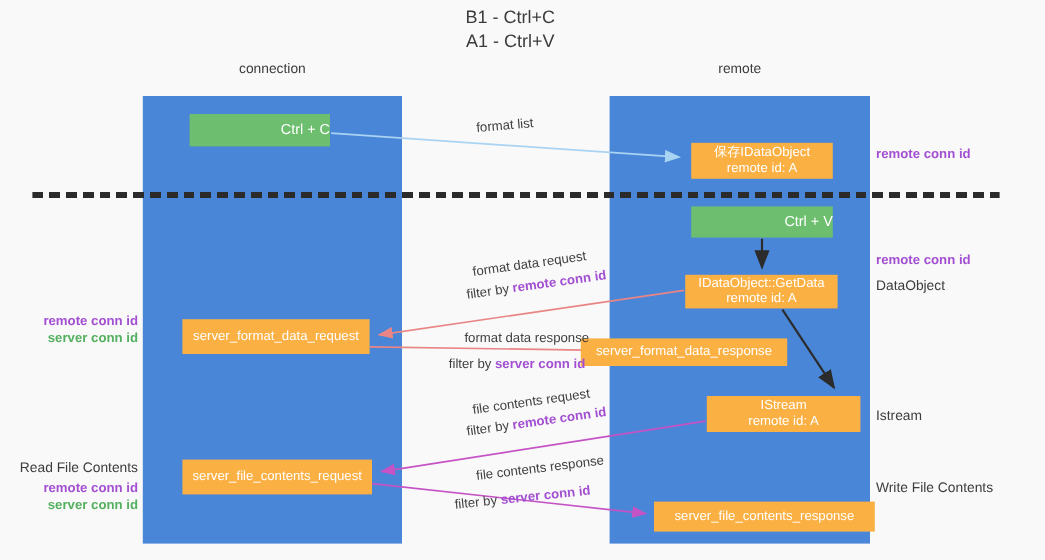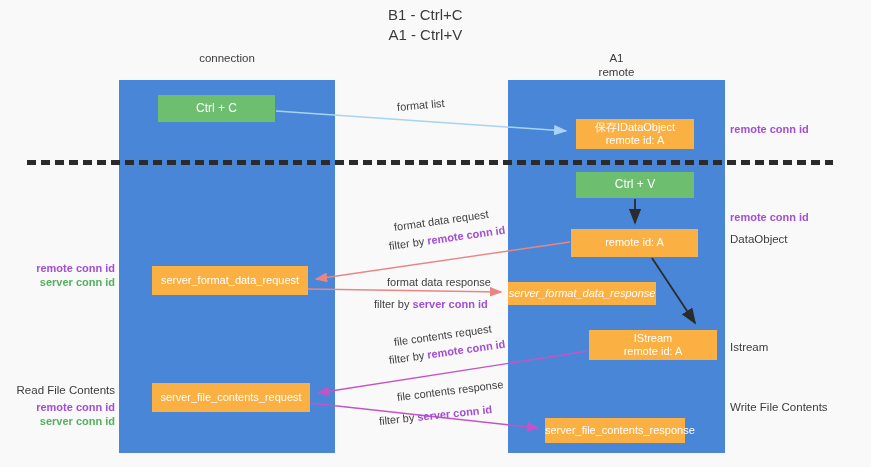--- a/index.html
+++ b/index.html
@@ -33,32 +33,32 @@
   .divider {
     left: 27px; top: 160px; width: 806px; height: 5px;
     background: repeating-linear-gradient(90deg, #2b2b2b 0 9px, transparent 9px 14px);
   }
 
   .node {
     color: #ffffff; text-align: center; white-space: nowrap;
     display: flex; flex-direction: column; justify-content: center;
     font-size: 11px; line-height: 13.5px;
   }
-  .node.green { background: #6dbf6f; font-size: 12px; }
+  .node.green { background: #6dbf6f; font-size: 12px; text-align: right; }
   .node.orange { background: #fbb044; }
 
   .n-ctrl-c   { left: 158px; top: 95px;  width: 117px; height: 27px; }
   .n-save     { left: 576px; top: 119px; width: 118px; height: 30px; }
   .n-ctrl-v   { left: 576px; top: 172px; width: 118px; height: 26px; }
   .n-getdata  { left: 571px; top: 229px; width: 127px; height: 28px; }
   .n-fmt-req  { left: 152px; top: 266px; width: 156px; height: 29px; }
-  .n-fmt-resp { left: 508px; top: 282px; width: 148px; height: 23px; font-style: italic; }
+  .n-fmt-resp { left: 484px; top: 282px; width: 172px; height: 23px; }
   .n-istream  { left: 589px; top: 330px; width: 128px; height: 30px; }
   .n-file-req { left: 152px; top: 383px; width: 158px; height: 29px; }
-  .n-file-resp{ left: 545px; top: 418px; width: 140px; height: 25px; }
+  .n-file-resp{ left: 545px; top: 418px; width: 184px; height: 25px; }
 
   .ann { font-size: 11px; white-space: nowrap; }
   .ann.purple { color: #a34fd2; font-weight: bold; }
   .ann.green  { color: #53b05e; font-weight: bold; }
   .ann.dark   { color: #3c3c3c; font-size: 11.5px; }
   .ann.right  { left: 730px; }
   .ann.leftcol { left: 15px; width: 100px; text-align: right; }
 
   .alabel { font-size: 11px; color: #3f3f3f; white-space: nowrap; transform-origin: left center; }
   .alabel .flt { color: #a34fd2; font-weight: bold; }
@@ -74,21 +74,20 @@
 
 <div class="abs title">
   <div>B1 - Ctrl+C</div>
   <div>A1 - Ctrl+V</div>
 </div>
 
 <div class="abs lane-header b1">
   <div>connection</div>
 </div>
 <div class="abs lane-header a1">
-  <div>A1</div>
   <div>remote</div>
 </div>
 
 <div class="abs lane b1"></div>
 <div class="abs lane a1"></div>
 
 <div class="abs divider"></div>
 
 <svg class="abs arrows" width="871" height="467" viewBox="0 0 871 467">
   <defs>
@@ -118,20 +117,21 @@
   <span>Ctrl + C</span>
 </div>
 <div class="abs node orange n-save">
   <span>保存IDataObject</span>
   <span>remote id: A</span>
 </div>
 <div class="abs node green n-ctrl-v">
   <span>Ctrl + V</span>
 </div>
 <div class="abs node orange n-getdata">
+  <span>IDataObject::GetData</span>
   <span>remote id: A</span>
 </div>
 <div class="abs node orange n-fmt-req">
   <span>server_format_data_request</span>
 </div>
 <div class="abs node orange n-fmt-resp">
   <span>server_format_data_response</span>
 </div>
 <div class="abs node orange n-istream">
   <span>IStream</span>

